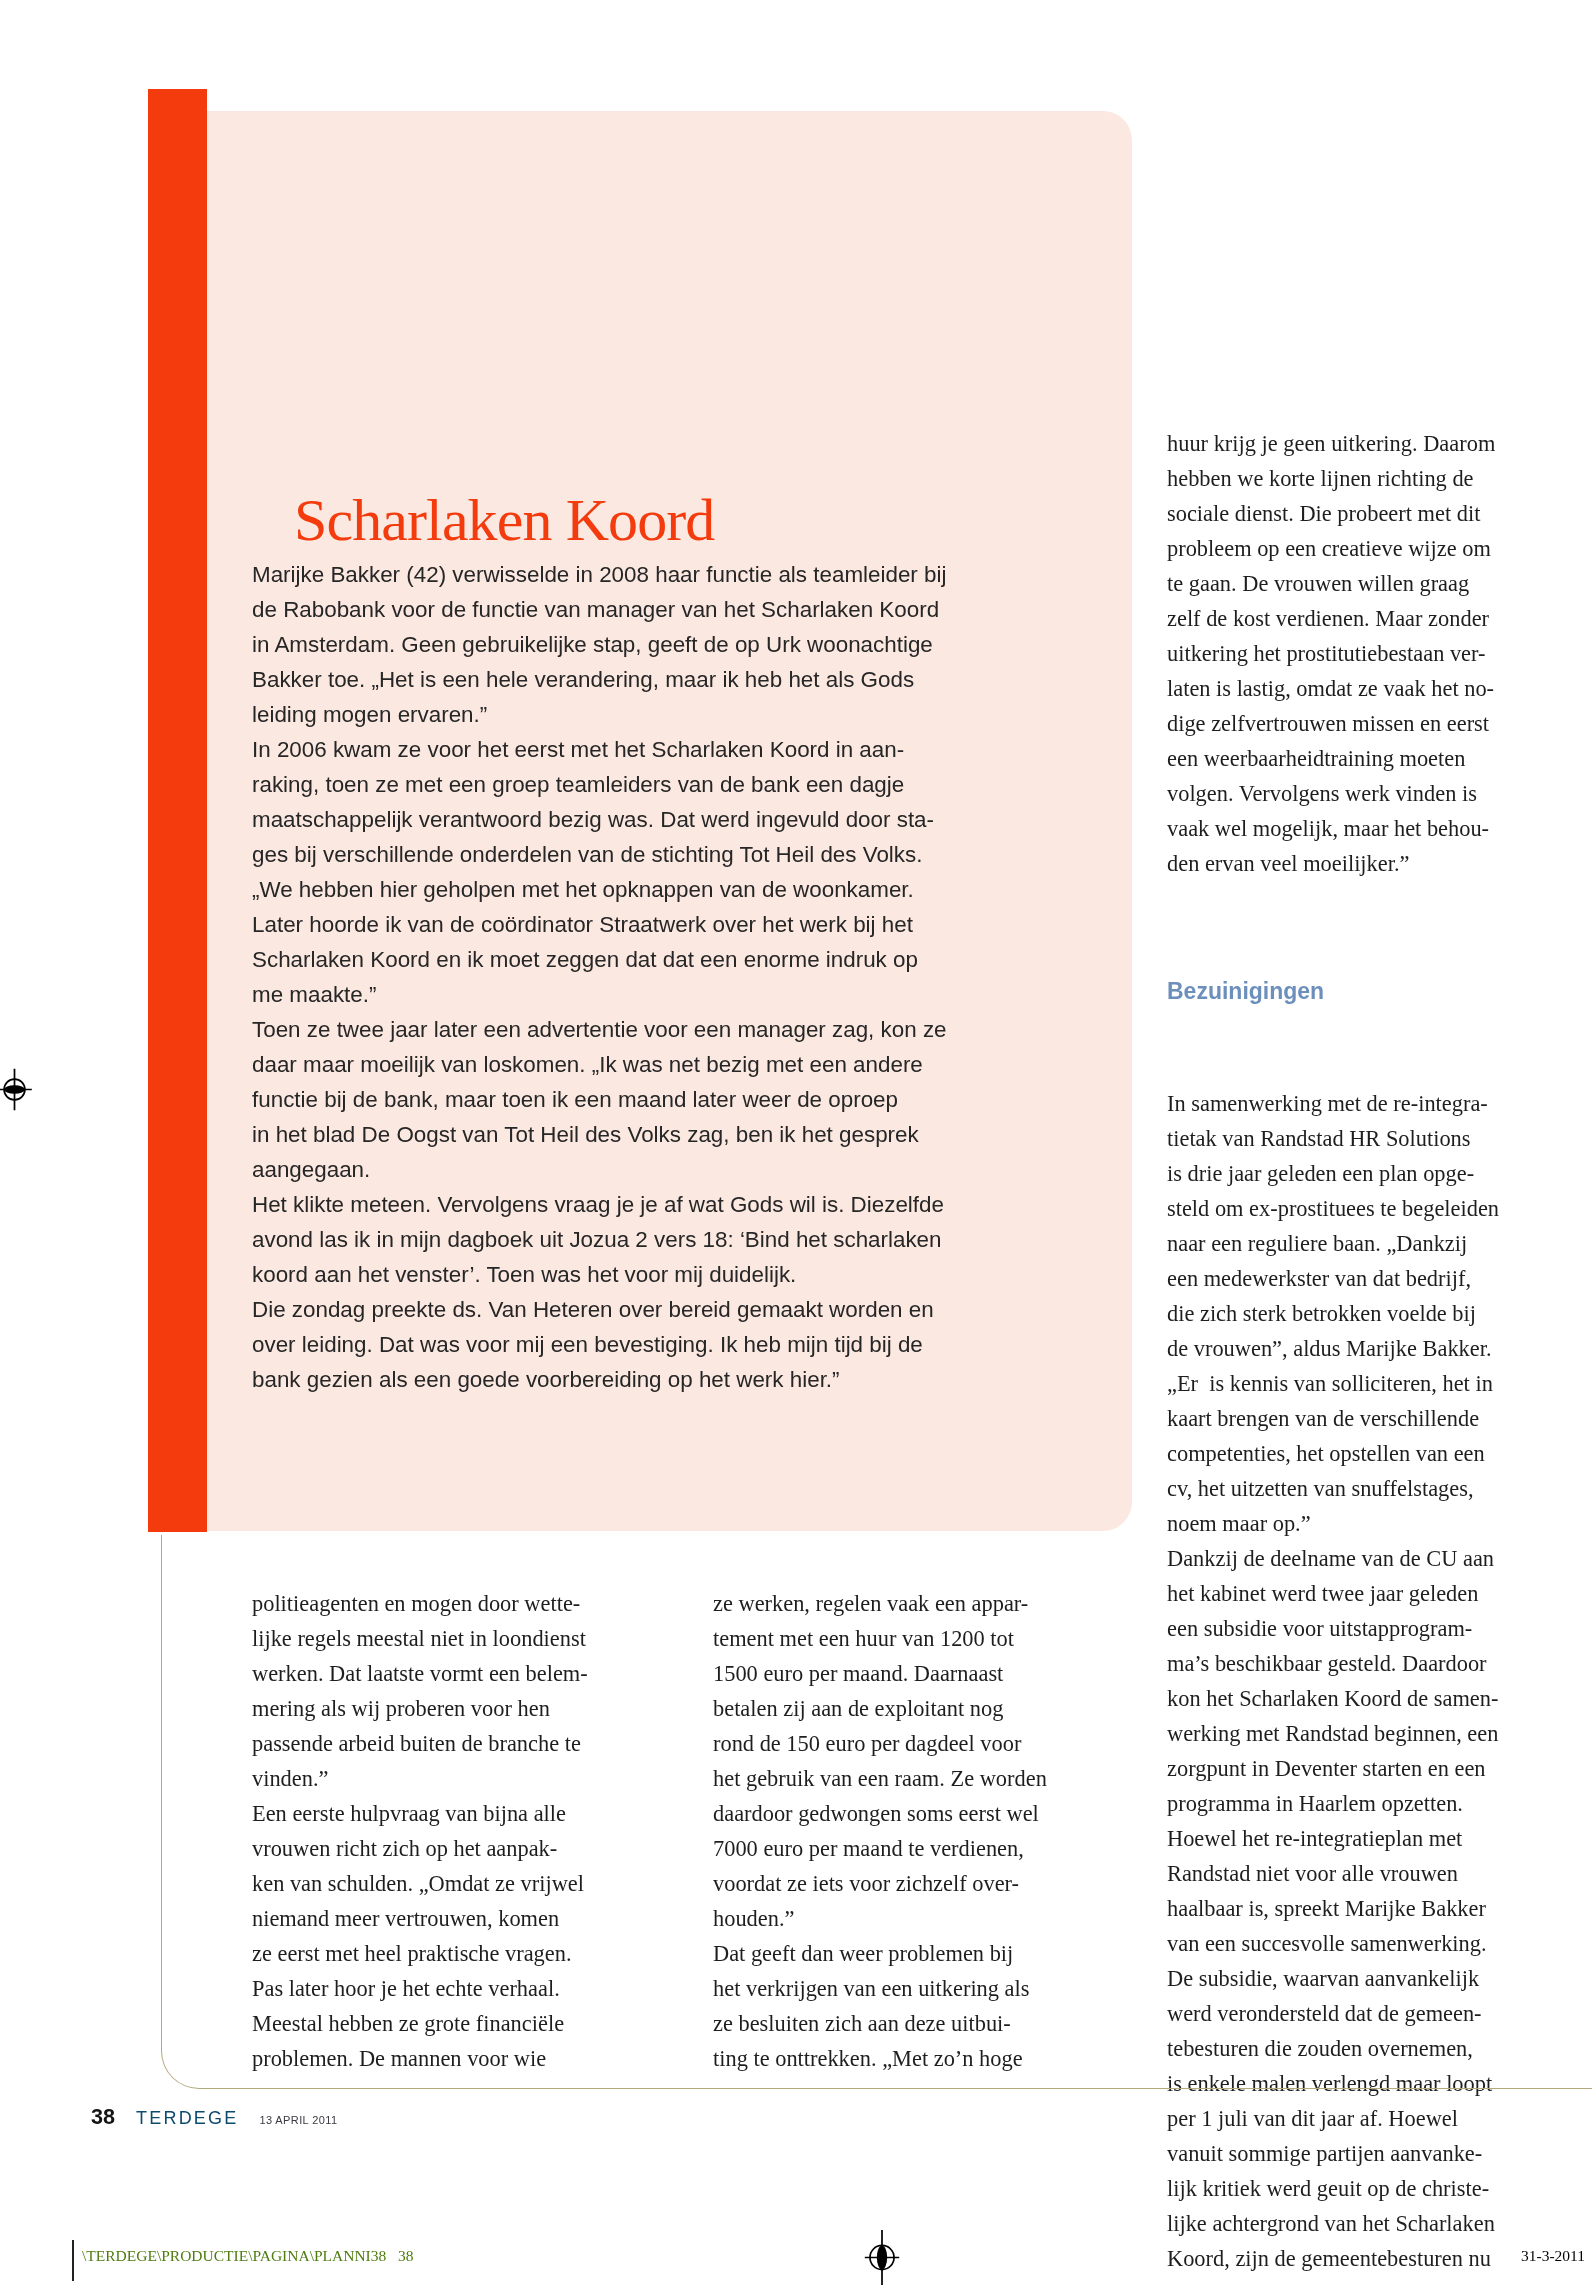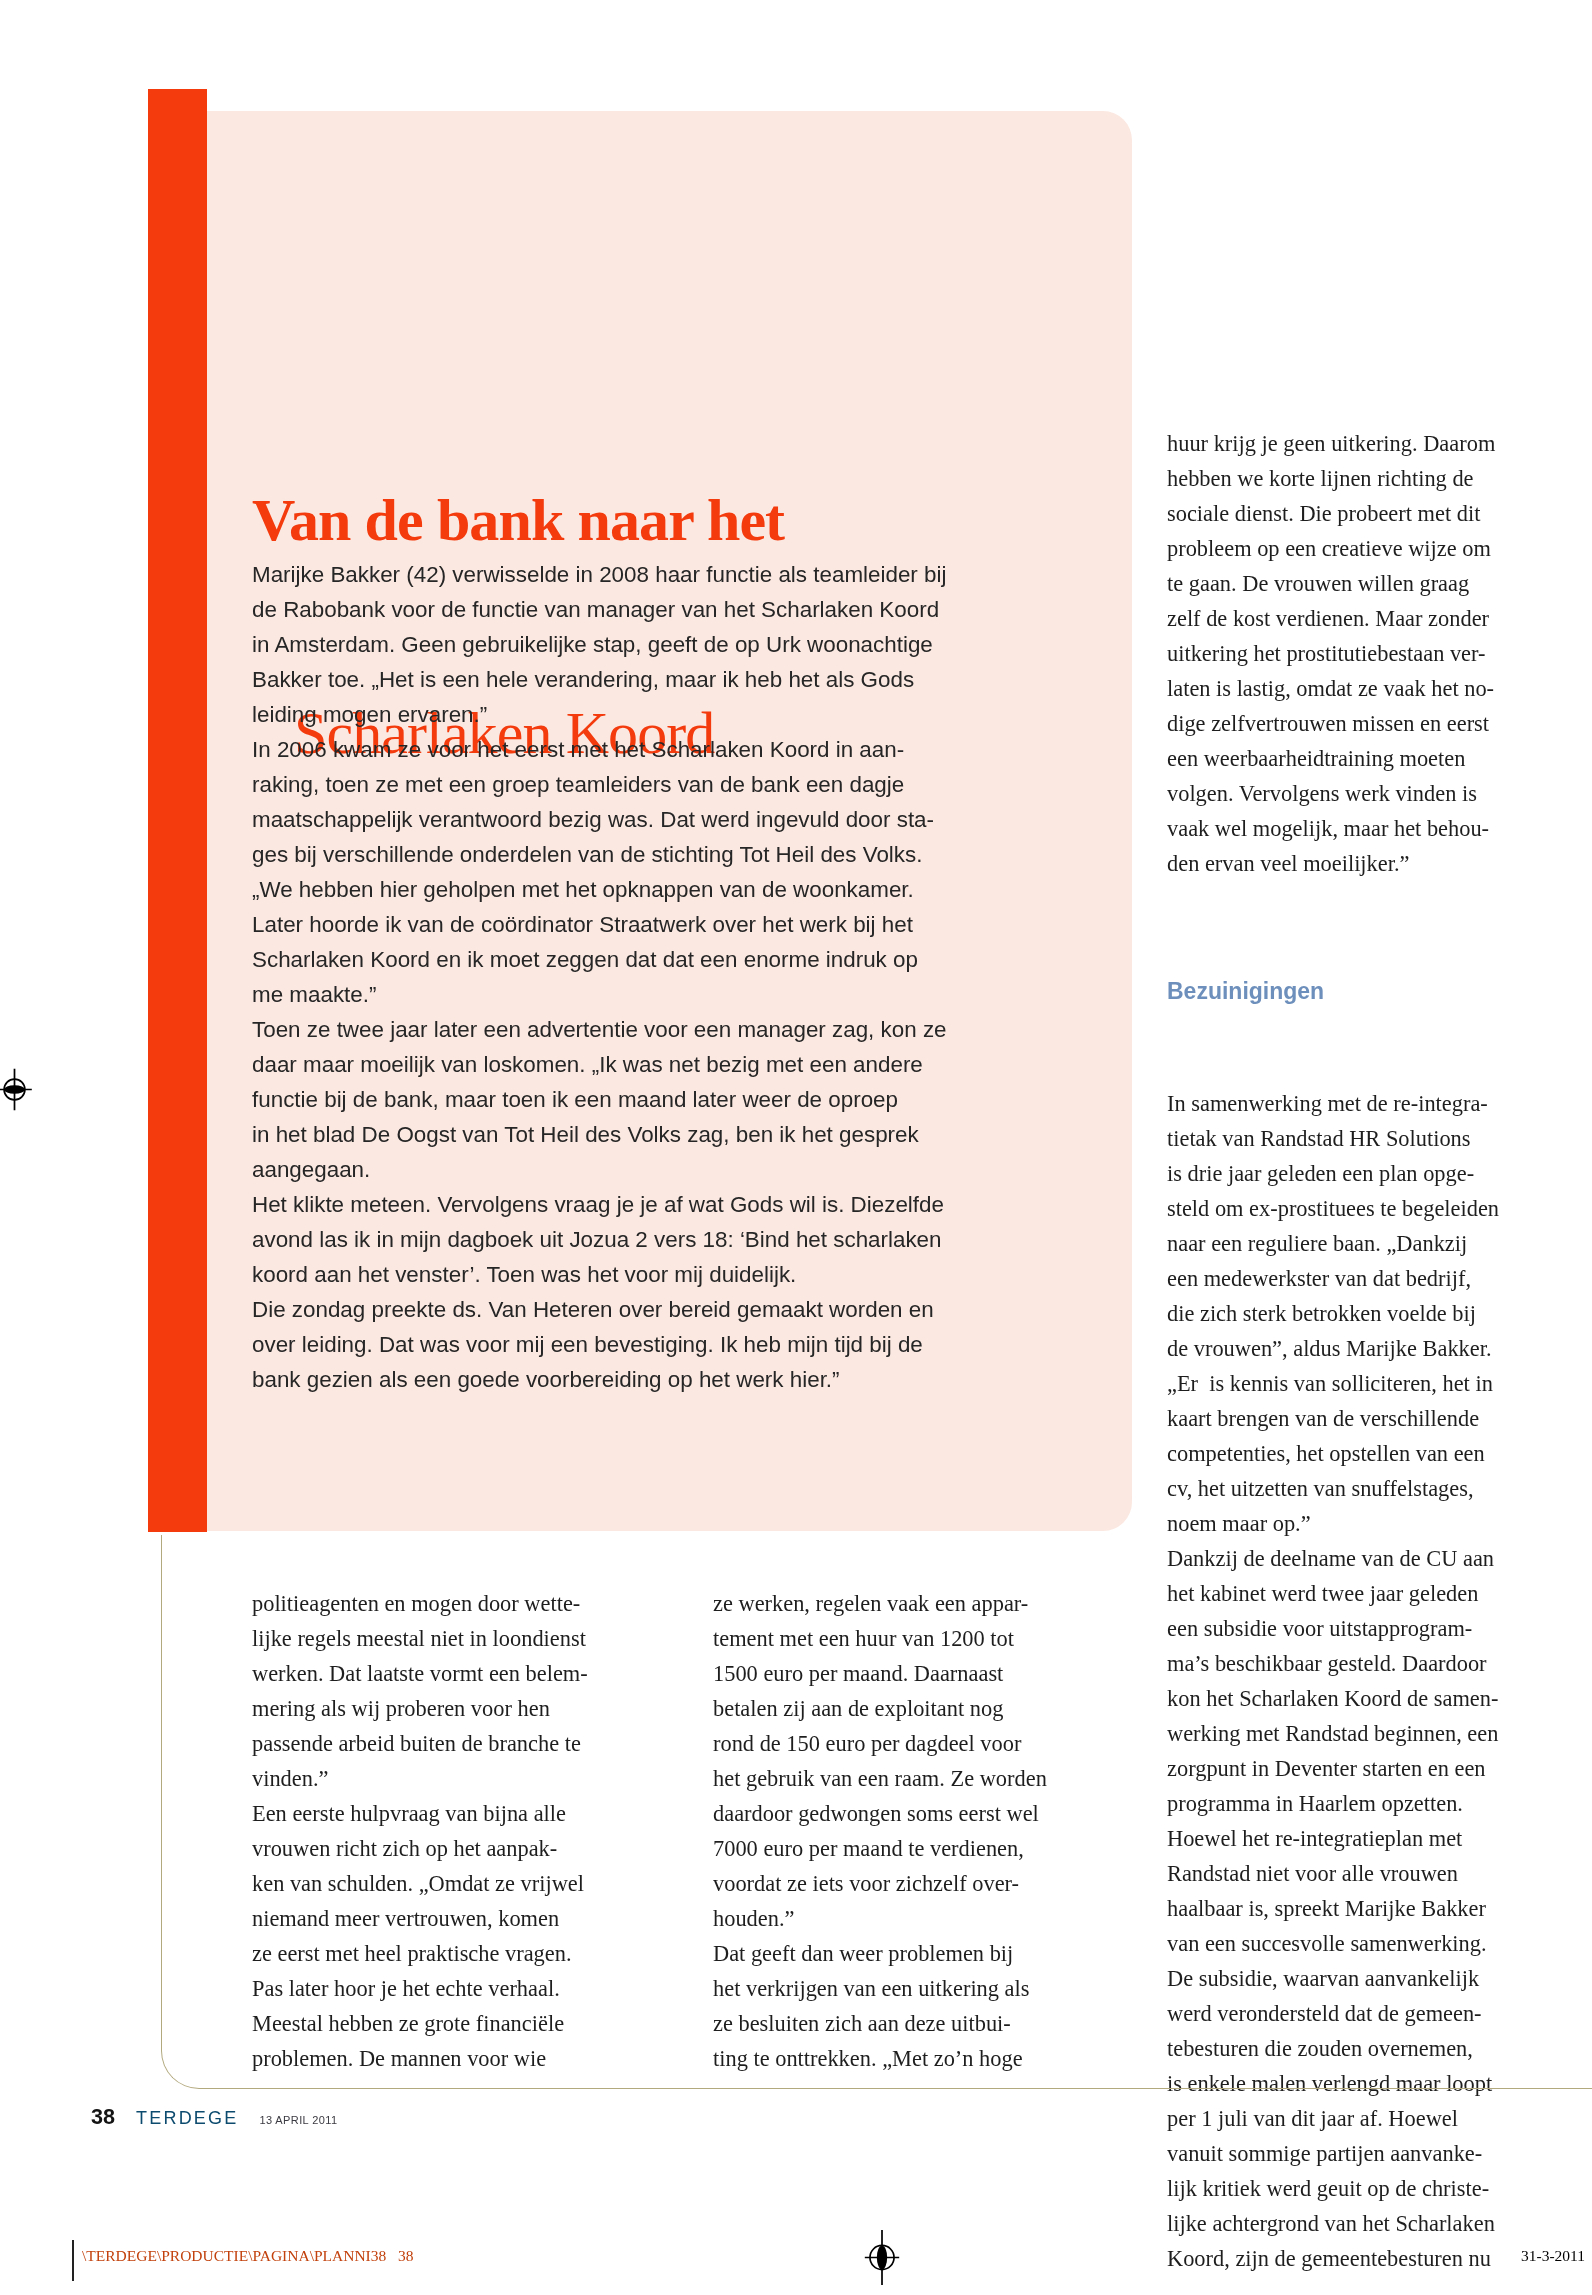--- a/index.html
+++ b/index.html
@@ -65,21 +65,21 @@
     position:absolute;left:91px;top:2104px;
     display:flex;align-items:baseline;gap:21px;
     font-family:"Liberation Sans", sans-serif;
   }
   .footer .pagenum{font-weight:bold;font-size:21.6px;color:#141414;}
   .footer .magazine{font-size:18px;color:#0c4a6e;letter-spacing:2.2px;}
   .footer .issue-date{font-size:11px;color:#3a3a42;letter-spacing:0.4px;}
   .prepress-path{
     position:absolute;left:82px;top:2247px;
     font-family:"Liberation Serif", serif;
-    font-size:15.5px;color:#c2410c;
+    font-size:15.5px;color:#4d7c0f;
     white-space:pre;
   }
   .prepress-date{
     position:absolute;right:7px;top:2247px;
     font-family:"Liberation Serif", serif;
     font-size:15.5px;color:#000;
   }
   .crop-tick{
     position:absolute;left:72px;top:2240px;width:1.7px;height:41px;
     background:#222;
@@ -90,21 +90,20 @@
 </head>
 <body>
 
 <div class="page">
 
   <div class="accent-bar"></div>
 
   <div class="intro-panel"></div>
 
   <h1 class="headline" style="margin:0;">
-    <span class="bold">Van de bank naar het</span>
     <span class="regular">Scharlaken Koord</span>
   </h1>
 
   <div class="standfirst">Marijke Bakker (42) verwisselde in 2008 haar functie als teamleider bij
 de Rabobank voor de functie van manager van het Scharlaken Koord
 in Amsterdam. Geen gebruikelijke stap, geeft de op Urk woonachtige
 Bakker toe. „Het is een hele verandering, maar ik heb het als Gods
 leiding mogen ervaren.”
 In 2006 kwam ze voor het eerst met het Scharlaken Koord in aan-
 raking, toen ze met een groep teamleiders van de bank een dagje

